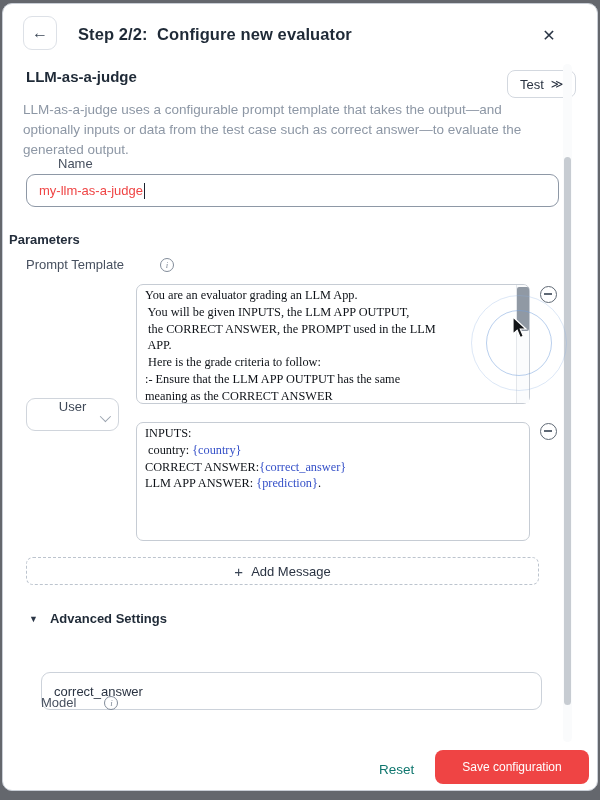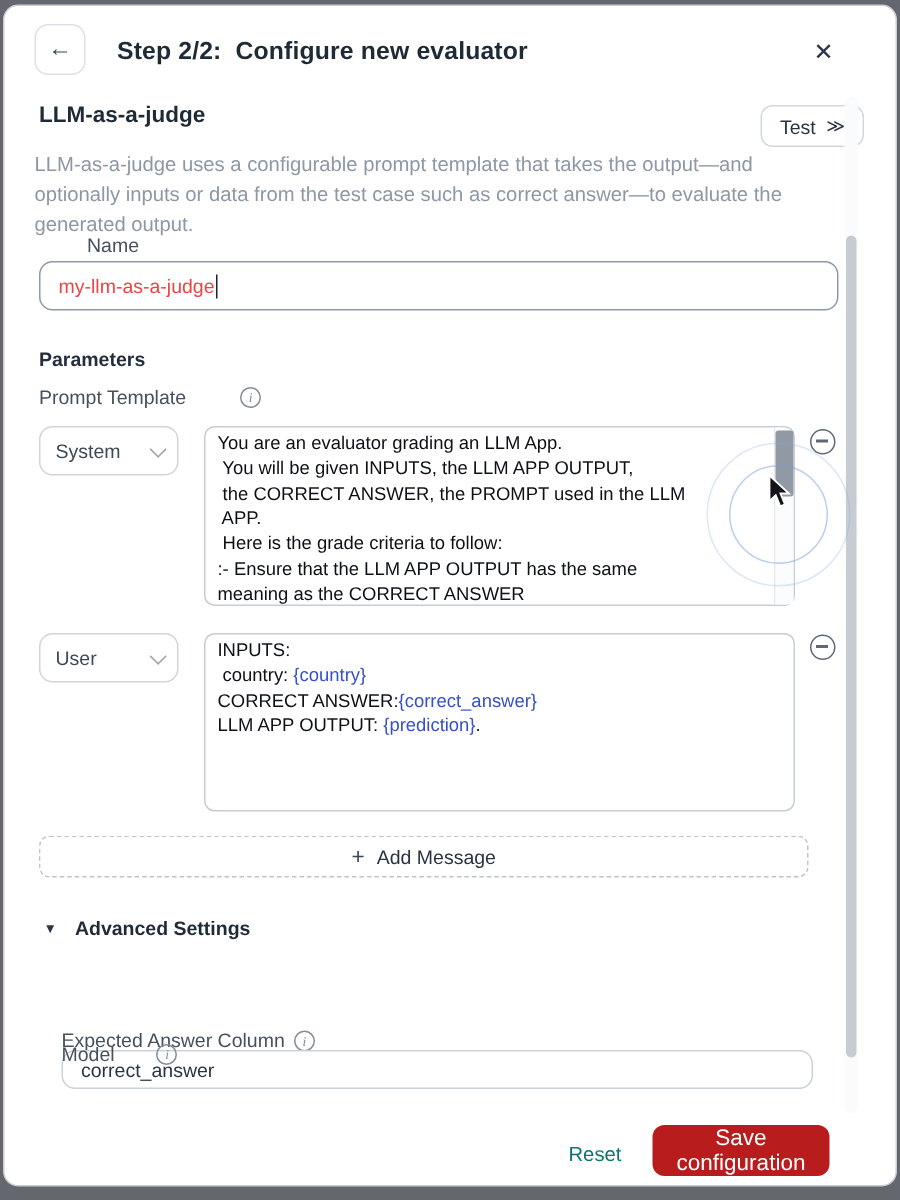--- a/index.html
+++ b/index.html
@@ -47,21 +47,21 @@
   .fld-label { position:absolute; font-size:13px; color:#47505f; }
   .lbl-row { display:flex; align-items:center; gap:6px; }
 
   .name-input {
     position:absolute; left:23px; top:170px; width:533px; height:33px;
     border:1px solid #8e98a6; border-radius:9px; background:#fff;
     font-size:13px; color:#ef4444; display:flex; align-items:center; padding:0 12px;
   }
   .caret { display:inline-block; width:1px; height:16px; background:#1a222e; margin-left:1px; }
 
-  .params-label { position:absolute; left:23px; top:228px; font-size:13px; font-weight:600; color:#242e3c; }
+  .params-label { position:absolute; left:6px; top:228px; font-size:13px; font-weight:600; color:#242e3c; }
 
   .info-icon {
     display:inline-flex; width:14px; height:14px; border:1px solid #828c9a; border-radius:50%;
     color:#828c9a; font-size:9px; align-items:center; justify-content:center;
     font-family:"Liberation Serif", serif; font-style:italic; flex:0 0 auto;
   }
 
   .role-select {
     position:absolute; left:23px; width:93px; height:33px;
     border:1px solid #d0d5dc; border-radius:9px; background:#fff;
@@ -69,21 +69,21 @@
     padding:0 10px; cursor:pointer;
   }
   .role-select .chev {
     margin-left:auto; width:8px; height:8px; border-right:1.5px solid #9aa3af;
     border-bottom:1.5px solid #9aa3af; transform:rotate(45deg) translateY(-2px);
   }
 
   .msg-area {
     position:absolute; left:133px; width:394px;
     border:1px solid #c6ccd4; border-radius:7px; background:#fff;
-    font-family:Liberation Sans, sans-serif;
+    font-family:Liberation Serif, serif;
     font-size:12.3px; line-height:16.8px; color:#0d1117;
     padding:2px 8px 0 8px; overflow:hidden;
   }
   .msg-area .tvar { color:#3550c8; }
   .msg-area div { white-space:pre; }
 
   .inner-scroll {
     position:absolute; width:13px; background:#fbfcfd; border-left:1px solid #e4e7eb;
     border-top-right-radius:6px;
   }
@@ -105,35 +105,35 @@
   }
   .add-msg-btn .plus { font-size:15px; color:#3a4656; }
 
   .adv-toggle {
     position:absolute; left:26px; top:607px; display:flex; align-items:center; gap:12px;
     font-size:13px; font-weight:600; color:#1f2a37; cursor:pointer;
   }
   .adv-toggle .tri { font-size:9px; color:#2b3646; }
 
   .eac-input {
-    position:absolute; left:38px; top:668px; width:501px; height:26px;
+    position:absolute; left:38px; top:668px; width:501px; height:38px;
     border:1px solid #ccd2da; border-radius:9px; background:#fff;
-    font-size:13px; color:#2a3342; display:flex; align-items:center; padding:0 12px;margin-top:28px;
+    font-size:13px; color:#2a3342; display:flex; align-items:center; padding:0 12px;
   }
 
   
   .reset-btn {
     position:absolute; left:362px; top:751px; height:28px; padding:0 14px;
     background:none; border:none; font-size:13.5px; color:#0f766e; cursor:pointer;
     font-family:Liberation Sans, sans-serif;
   }
   .save-btn {
-    position:absolute; left:432px; top:746px; width:118px; height:34px;
-    background:#b91c1c; border:none; border-radius:8px;
-    font-size:15px; color:#ffffff; cursor:pointer; font-family:"Liberation Sans", sans-serif;
+    position:absolute; left:432px; top:746px; width:154px; height:34px;
+    background:#ef4444; border:none; border-radius:8px;
+    font-size:12px; color:#ffffff; cursor:pointer; font-family:"Liberation Sans", sans-serif;
   }
 
   
   .outer-track { position:absolute; left:560px; top:60px; width:9px; height:678px; background:#fafbfc; border-radius:5px; }
   .outer-thumb { position:absolute; left:561px; top:153px; width:7px; height:548px; background:#c7ccd2; border-radius:4px; }
 
   
   .click-ring-outer {
     position:absolute; left:468px; top:291px; width:96px; height:96px; border-radius:50%;
     border:1px solid rgba(140,175,225,0.30); pointer-events:none;
@@ -172,47 +172,43 @@
     <span>my-llm-as-a-judge</span>
       <span class="caret"></span>
   </div>
 
   <div class="params-label">Parameters</div>
   <div class="fld-label lbl-row" style="left:23px; top:253px;gap:36px;">
     <span>Prompt Template</span>
     <span class="info-icon">i</span>
   </div>
 
-  <div class="role-select" style="top:280px;">
-    <span>System</span>
-    <span class="chev"></span>
-  </div>
   <div class="msg-area" style="top:280px; height:120px;">
       <div><span>You are an evaluator grading an LLM App.</span></div>
       <div><span> You will be given INPUTS, the LLM APP OUTPUT,</span></div>
       <div><span> the CORRECT ANSWER, the PROMPT used in the LLM</span></div>
       <div><span> APP.</span></div>
       <div><span> Here is the grade criteria to follow:</span></div>
       <div><span>:- Ensure that the LLM APP OUTPUT has the same</span></div>
       <div><span>meaning as the CORRECT ANSWER</span></div>
     </div>
   <div class="inner-scroll" style="left:513px; top:281px; height:118px;">
     <div class="inner-thumb"></div>
   </div>
   <button class="minus-btn" style="top:282px;"></button>
 
-  <div class="role-select" style="top:418px;">
+  <div class="role-select" style="top:394px;flex-direction:column;">
     <span>User</span>
     <span class="chev"></span>
   </div>
   <div class="msg-area" style="top:418px; height:119px;">
       <div><span>INPUTS:</span></div>
       <div><span> country: </span><span class="tvar">{country}</span></div>
       <div><span>CORRECT ANSWER:</span><span class="tvar">{correct_answer}</span></div>
-      <div><span>LLM APP OUTPUT: </span><span class="tvar">{prediction}</span><span>.</span></div>
+      <div><span>LLM APP ANSWER: </span><span class="tvar">{prediction}</span><span>.</span></div>
     </div>
   <button class="minus-btn" style="top:419px;"></button>
 
   <button class="add-msg-btn">
     <span class="plus">+</span>
     <span>Add Message</span>
   </button>
 
   <div class="adv-toggle">
     <span class="tri">▼</span>

